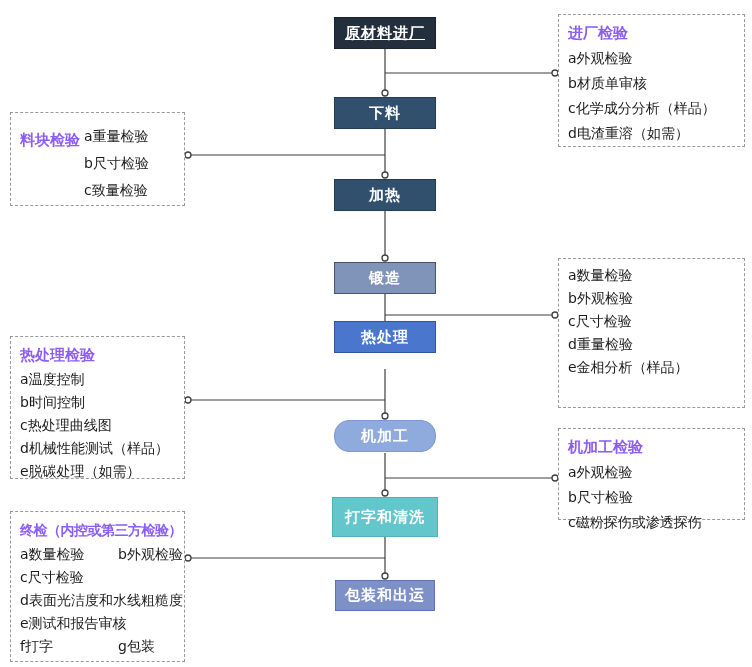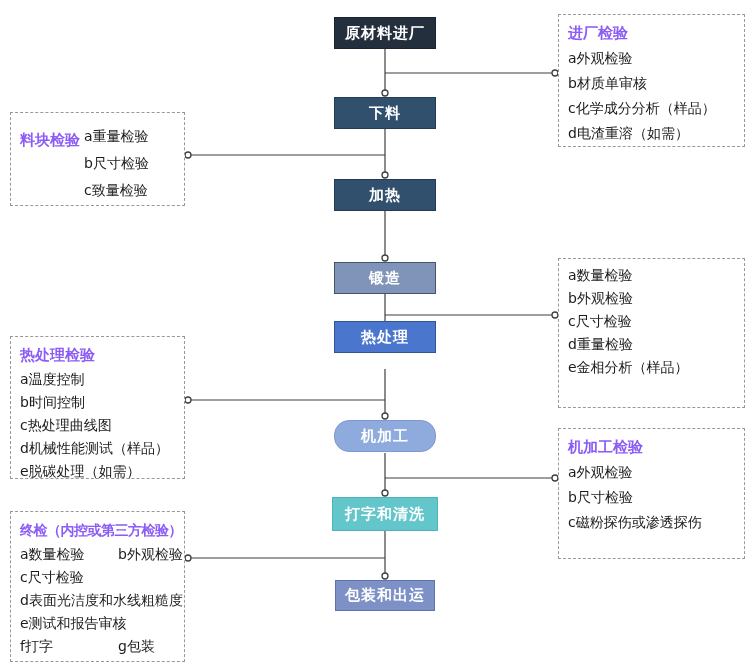--- a/index.html
+++ b/index.html
@@ -8,48 +8,48 @@
   #canvas { position:relative; width:752px; height:667px; background:#ffffff; overflow:hidden; }
   #wires { position:absolute; left:0; top:0; width:752px; height:667px; }
 
   
   .step {
     position:absolute; width:102px; height:32px;
     display:flex; align-items:center; justify-content:center;
     color:#ffffff; font-weight:bold; font-size:15px; letter-spacing:1px;
     border:1px solid rgba(0,0,0,0.25);
   }
-  #step-0 { left:334px; top:17px;  }
+  #step-0 { left:334px; top:17px;text-decoration:underline;  }
   #step-1 { left:334px; top:97px;  }
   #step-2 { left:334px; top:179px; }
   #step-3 { left:334px; top:262px; border-color:#44546a; }
   #step-4 { left:334px; top:321px; border-color:#2f5597; }
   #step-5 { left:334px; top:420px; border-color:#7d99cf; }
-  #step-6 { left:332px; top:497px; width:106px; height:34px; border-color:#4db3b9; }
+  #step-6 { left:332px; top:497px; width:106px; height:40px; border-color:#4db3b9; }
   #step-7 { left:335px; top:580px; width:100px; height:31px; border-color:#5d73ae; }
 
   
   .insp {
     position:absolute; border:1px dashed #999999; background:#ffffff;
     color:#1b1b1b; font-size:14px; padding:5px 9px; line-height:25px;
   }
   .insp-title { font-weight:bold; font-size:15px; line-height:26px; color:#8b5cf6; white-space:nowrap; }
   .insp-row  { line-height:25px; white-space:nowrap; }
   .tight .insp-row { line-height:23px; }
   .insp-cell { display:inline-block; }
   .insp-cell + .insp-cell { margin-left:14px; }
 
   #insp-incoming       { left:558px; top:14px;  width:187px; height:133px; }
   #insp-material-block { left:10px;  top:112px; width:175px; height:94px;  display:flex; }
   #insp-material-block .insp-title { padding-top:9px; margin-right:4px; }
   #insp-material-block .insp-rows  { padding-top:5px; }
   #insp-material-block .insp-row   { line-height:27px; }
   #insp-blank          { left:558px; top:258px; width:187px; height:150px; }
   #insp-heat-treatment { left:10px;  top:336px; width:175px; height:143px; }
-  #insp-machining      { left:558px; top:428px; width:187px; height:131px; }
+  #insp-machining      { left:558px; top:428px; width:187px; height:92px; }
   #insp-final          { left:10px;  top:511px; width:175px; height:151px; }
   #insp-final .insp-title { font-size:14px; letter-spacing:-0.5px; }
   #insp-final .insp-row .insp-cell:first-child:not(:only-child) { min-width:84px; }
 </style>
 </head>
 <body>
 
 <div id="canvas">
 
   <svg id="wires" viewBox="0 0 752 667" xmlns="http://www.w3.org/2000/svg">

